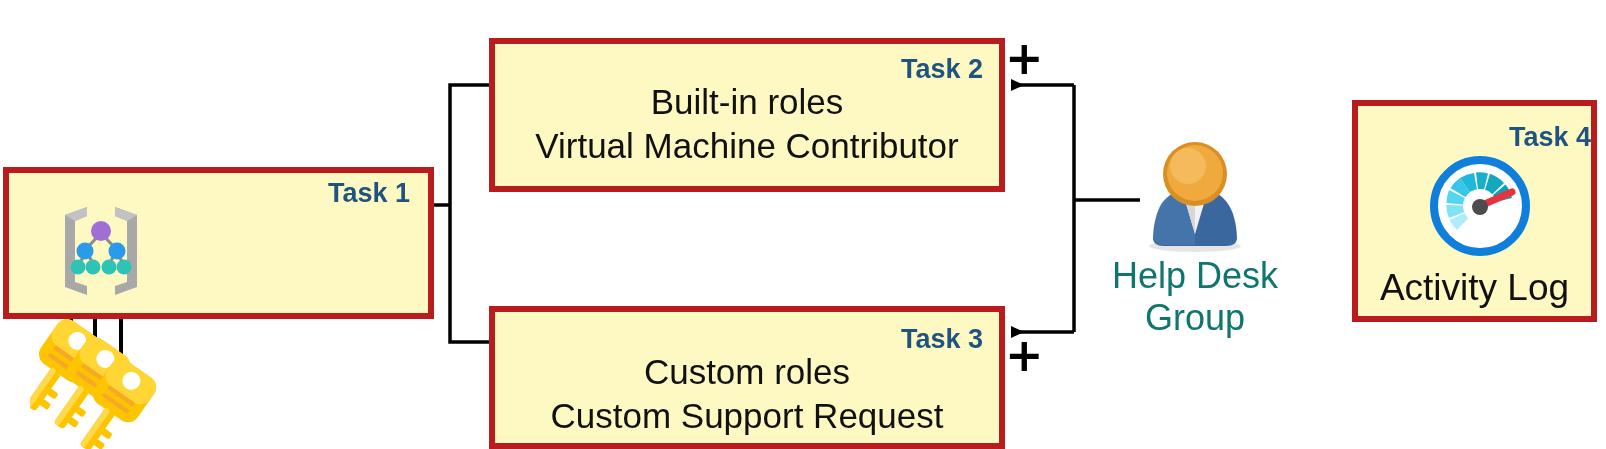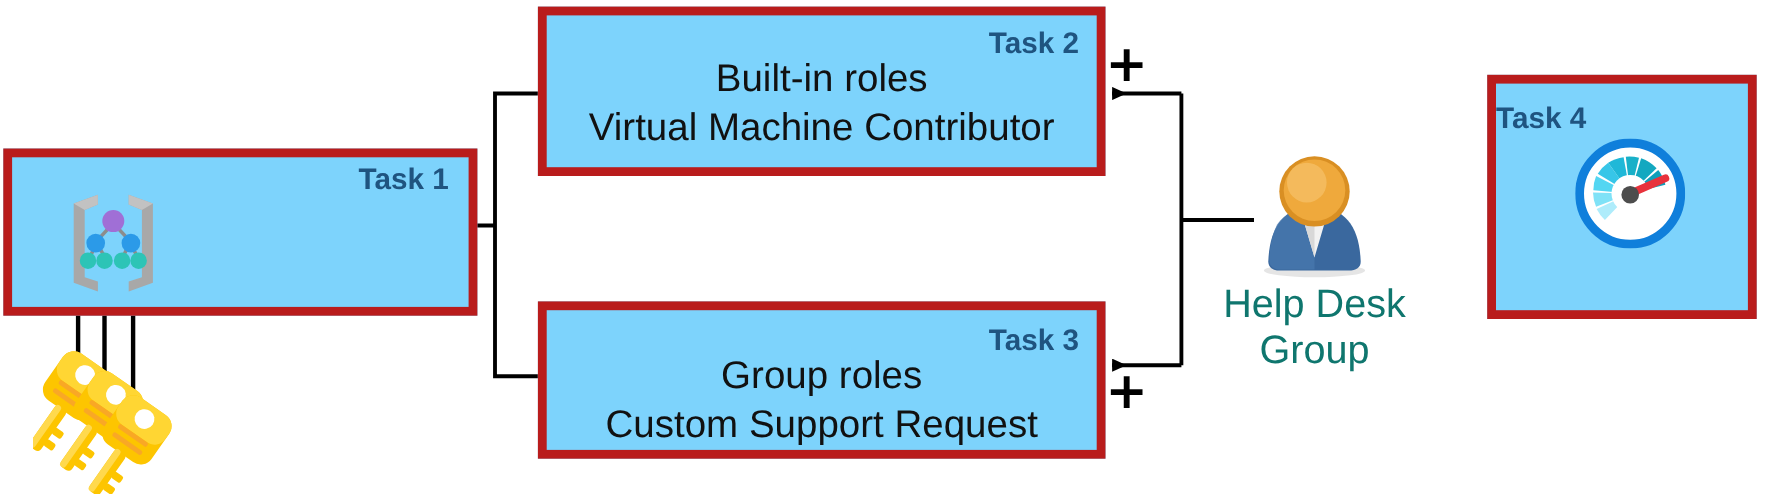--- a/index.html
+++ b/index.html
@@ -1,20 +1,20 @@
 <!DOCTYPE html>
 <html><head>
 <meta charset="utf-8">
 <style>
   html,body{margin:0;padding:0;background:#ffffff;}
   body{width:1606px;height:449px;position:relative;overflow:hidden;
        font-family:"Liberation Sans","DejaVu Sans",sans-serif;}
   #stage{position:absolute;left:0;top:0;width:1606px;height:449px;}
 
-  .box{position:absolute;background:#7dd3fc;border:8px solid #b91c1c;box-sizing:border-box;}
+  .box{position:absolute;background:#fef9c3;border:6px solid #b91c1c;box-sizing:border-box;margin-top:32px;}
 
   .task-tag{position:absolute;color:#1f5480;font-weight:bold;font-size:27px;
             letter-spacing:0px;white-space:nowrap;}
 
   .box-text{position:absolute;left:0;right:0;text-align:center;color:#111111;
             font-size:35px;line-height:44px;white-space:nowrap;}
 
   .label-under{position:absolute;text-align:center;color:#0f766e;font-size:36px;
                line-height:42px;white-space:nowrap;}
 
@@ -94,26 +94,26 @@
   </div>
 
   <div class="box" style="left:489px;top:6px;width:516px;height:154px;">
     <span class="task-tag" style="right:16px;top:10px;">Task 2</span>
     <span class="box-text" style="top:36px;">Built-in roles</span>
     <span class="box-text" style="top:80px;">Virtual Machine Contributor</span>
   </div>
 
   <div class="box" style="left:489px;top:274px;width:516px;height:143px;">
     <span class="task-tag" style="right:16px;top:12px;">Task 3</span>
-    <span class="box-text" style="top:38px;">Group roles</span>
+    <span class="box-text" style="top:38px;">Custom roles</span>
     <span class="box-text" style="top:82px;">Custom Support Request</span>
   </div>
 
   <div class="box" style="left:1352px;top:68px;width:245px;height:222px;">
-    <span class="task-tag" style="left:0;right:0;text-align:left;top:16px;">Task 4</span>
+    <span class="task-tag" style="left:0;right:0;text-align:right;top:16px;">Task 4</span>
 
     <span class="icon-wrap" style="left:72px;top:50px;width:100px;height:100px;">
       <svg viewBox="0 0 100 100" width="100" height="100">
         <circle cx="50" cy="50" r="46" fill="#ffffff" stroke="#0f7fdb" stroke-width="8"></circle>
 
         <path d="M50,50 L20.5,32 A34,34 0 0,1 30,22 z" fill="#37c6e8"></path>
         <path d="M50,50 L30,22 A34,34 0 0,1 44,17 z" fill="#1fb8d8"></path>
         <path d="M50,50 L46,16.5 A34,34 0 0,1 58,17.5 z" fill="#18b0c8"></path>
         <path d="M50,50 L60,17.8 A34,34 0 0,1 74,27 z" fill="#13a8c0"></path>
         <path d="M50,50 L75.5,28.5 A34,34 0 0,1 82,42 z" fill="#0f9fba"></path>
@@ -121,20 +121,21 @@
         <path d="M50,50 L16.2,49 A34,34 0 0,0 19,62 z" fill="#7fe2f7"></path>
         <path d="M50,50 L19.5,64 A34,34 0 0,0 27,74 z" fill="#aeecfb"></path>
 
         <circle cx="50" cy="50" r="17" fill="#ffffff"></circle>
 
         <line x1="50" y1="50" x2="82" y2="36" stroke="#e8323c" stroke-width="7" stroke-linecap="round"></line>
         <circle cx="50" cy="51" r="8" fill="#4d4d4d"></circle>
       </svg>
     </span>
 
+    <span class="box-text" style="top:160px;font-size:37px;">Activity Log</span>
   </div>
 
   <span class="icon-wrap" style="left:1140px;top:138px;width:110px;height:115px;">
     <svg viewBox="0 0 110 115" width="110" height="115">
       <ellipse cx="55" cy="108" rx="46" ry="6" fill="#000000" opacity="0.10"></ellipse>
 
       <path d="M55,50 C26,50 14,70 13,100 C13,105 17,108 24,108 L86,108
                C93,108 97,105 97,100 C96,70 84,50 55,50 z" fill="#3a689e"></path>
       <path d="M55,50 C40,50 28,56 21,66 C16,76 14,88 14,99
                C14,104 18,107 24,107 L55,107 z" fill="#4878ad" opacity="0.75"></path>

